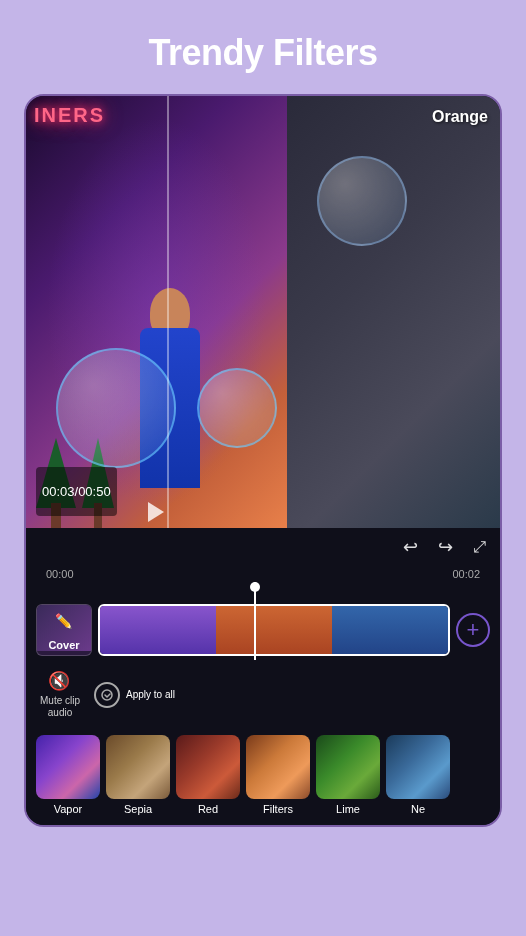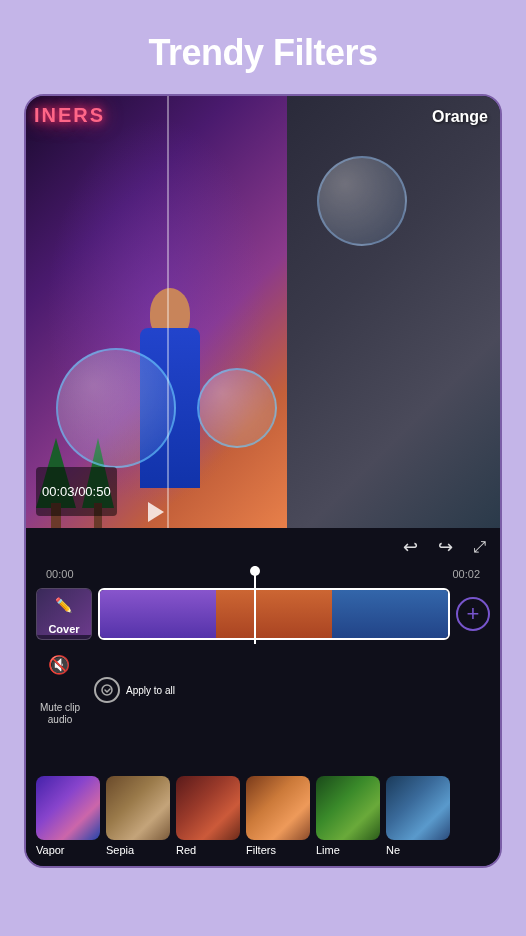--- a/index.html
+++ b/index.html
@@ -218,21 +218,21 @@
     
     .timeline-area {
       background: #0f0f1a;
       padding: 2px 10px 4px;
     }
 
     .timeline-markers {
       display: flex;
       justify-content: space-between;
       padding: 0 10px;
-      margin-bottom: 4px;
+      margin-bottom: 20px;
     }
 
     .timeline-marker {
       color: #aaa;
       font-size: 11px;
     }
 
     .timeline-track {
       display: flex;
       align-items: center;
@@ -458,25 +458,24 @@
       background: #0f0f1a;
       display: flex;
       gap: 6px;
       padding: 8px 10px 10px;
       overflow-x: auto;
     }
 
     .filter-item {
       display: flex;
       flex-direction: column;
-      align-items: flex-start;
+      align-items: center;
       gap: 4px;
       cursor: pointer;
       flex-shrink: 0;
-      margin-top: 34px;
     }
 
     .filter-thumb {
       width: 64px;
       height: 64px;
       border-radius: 8px;
       overflow: hidden;
     }
 
     .filter-name {
@@ -572,21 +571,21 @@
         <div class="clip-segment clip-seg-3"></div>
       </div>
 
       <div class="add-clip-btn">+</div>
     </div>
   </div>
 
   <div class="tools-row">
     <div class="mute-btn">
       <span class="mute-icon">🔇</span>
-      <span style="font-size:10px;color:#ccc;text-align:center;line-height:1.2;margin-top:23px;">Mute clip<br>audio</span>
+      <span style="font-size:10px;color:#ccc;text-align:center;line-height:1.2;">Mute clip<br>audio</span>
     </div>
     <div class="apply-all-btn">
       <div class="apply-icon">
         <svg width="14" height="14" viewBox="0 0 14 14" fill="none">
           <circle cx="7" cy="7" r="5" stroke="#aaa" stroke-width="1.5"></circle>
           <path d="M5 7l2 2 3-3" stroke="#aaa" stroke-width="1.5" stroke-linecap="round" stroke-linejoin="round"></path>
         </svg>
       </div>
       <span>Apply to all</span>
     </div>

